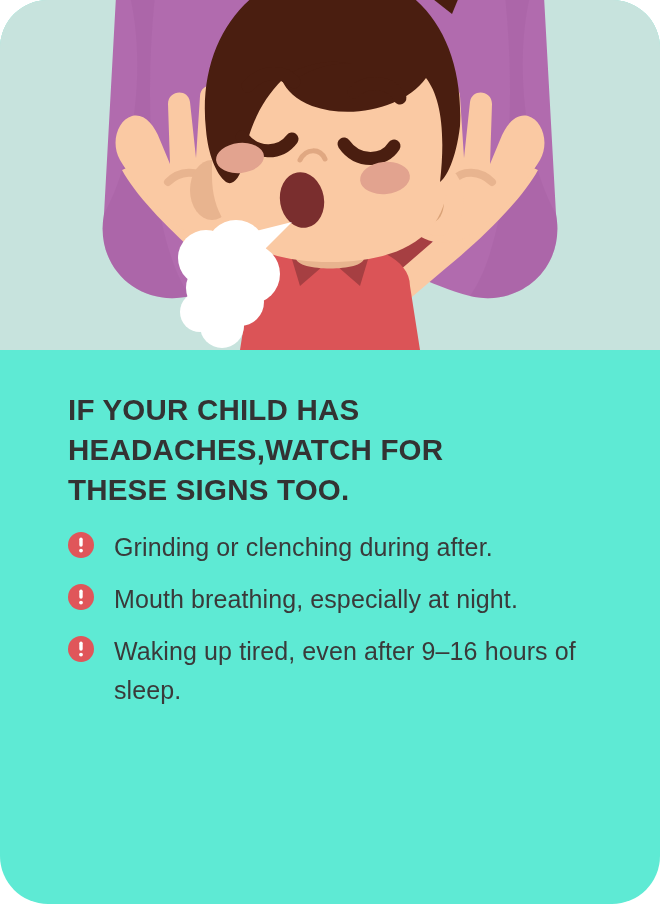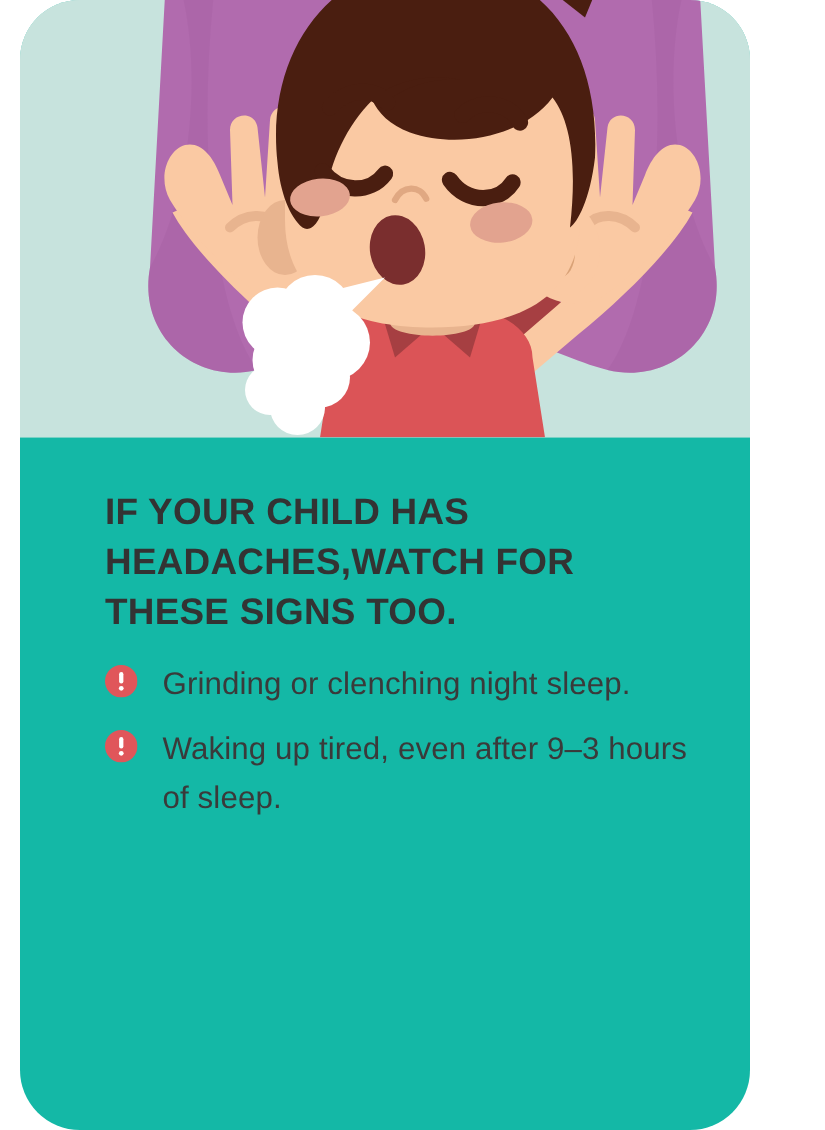--- a/index.html
+++ b/index.html
@@ -10,27 +10,26 @@
   }
   body {
     width: 660px;
     height: 904px;
     font-family: "Liberation Sans", sans-serif;
     -webkit-font-smoothing: antialiased;
   }
 
   .card {
     position: relative;
-    width: 584px;
+    width: 660px;
     height: 904px;
-    background: #14b8a6;
+    background: #5eead4;
     border-radius: 48px;
     overflow: hidden;
     box-sizing: border-box;
-    margin-left: 16px;
   }
 
   
   .illustration {
     position: relative;
     width: 660px;
     height: 350px;
     background: #c7e3dd;
     overflow: hidden;
   }
@@ -221,30 +220,40 @@
 
 
       <li class="sign-item">
         <span class="alert-icon">
           <svg width="26" height="26" viewBox="0 0 26 26" xmlns="http://www.w3.org/2000/svg">
             <circle cx="13" cy="13" r="13" fill="#e0565a"></circle>
             <rect x="11.3" y="5.6" width="3.4" height="9.2" rx="1.7" fill="#ffffff"></rect>
             <circle cx="13" cy="18.6" r="1.9" fill="#ffffff"></circle>
           </svg>
         </span>
-        <span class="sign-text">Grinding or clenching night sleep.</span>
+        <span class="sign-text">Grinding or clenching during after.</span>
       </li>
-
 
       <li class="sign-item">
         <span class="alert-icon">
           <svg width="26" height="26" viewBox="0 0 26 26" xmlns="http://www.w3.org/2000/svg">
             <circle cx="13" cy="13" r="13" fill="#e0565a"></circle>
             <rect x="11.3" y="5.6" width="3.4" height="9.2" rx="1.7" fill="#ffffff"></rect>
             <circle cx="13" cy="18.6" r="1.9" fill="#ffffff"></circle>
           </svg>
         </span>
-        <span class="sign-text">Waking up tired, even after 9–3 hours of sleep.</span>
+        <span class="sign-text">Mouth breathing, especially at night.</span>
+      </li>
+
+      <li class="sign-item">
+        <span class="alert-icon">
+          <svg width="26" height="26" viewBox="0 0 26 26" xmlns="http://www.w3.org/2000/svg">
+            <circle cx="13" cy="13" r="13" fill="#e0565a"></circle>
+            <rect x="11.3" y="5.6" width="3.4" height="9.2" rx="1.7" fill="#ffffff"></rect>
+            <circle cx="13" cy="18.6" r="1.9" fill="#ffffff"></circle>
+          </svg>
+        </span>
+        <span class="sign-text">Waking up tired, even after 9–16 hours of sleep.</span>
       </li>
 
     </ul>
   </div>
 </div>
 
 </body></html>

